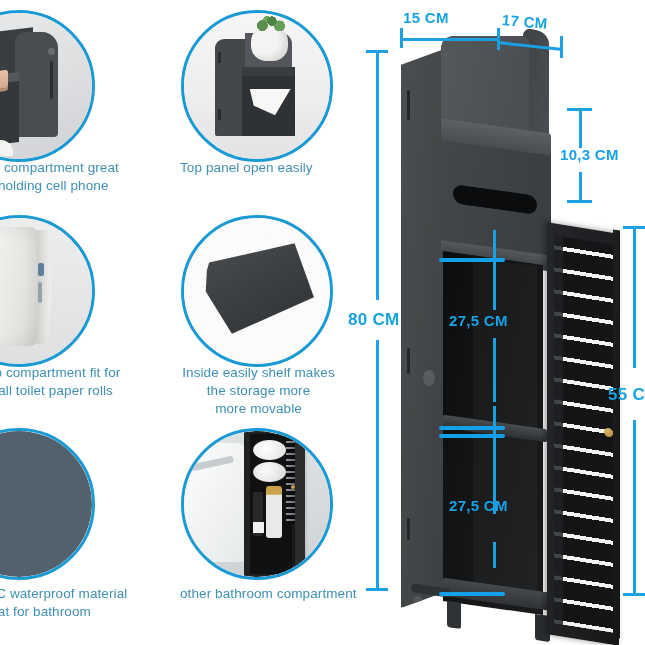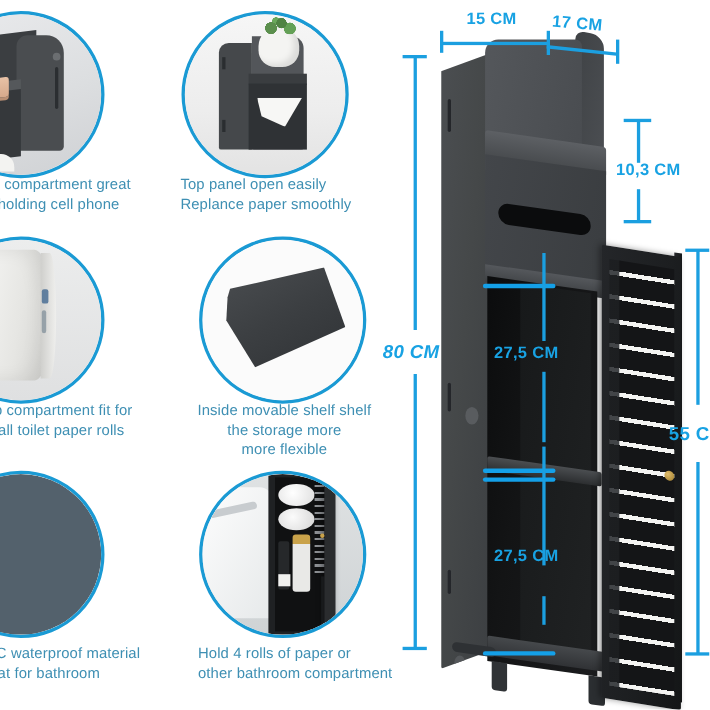--- a/index.html
+++ b/index.html
@@ -246,39 +246,38 @@
               <div class="slot1"></div>
           </div>
         </div>
       </div>
       <div class="caption" style="left:-22px;top:159px;">
         <div>Top compartment great</div>
         <div>for holding cell phone</div>
       </div>
     </div>
 
-    <div class="feature" style="left:156px;top:0;width:173px;height:205px;">
+    <div class="feature" style="left:172px;top:0;width:173px;height:205px;">
       <div class="circle" style="left:9px;top:10px;width:152px;height:152px;">
         <div class="photo">
           <div class="sceneB">
             <div class="left"></div>
               <div class="right"></div>
             <div class="shelf"></div>
               <div class="lower"></div>
             <div class="pot"></div>
               <div class="plant"></div>
             <div class="tissue"></div>
             <div class="hinge1"></div>
               <div class="hinge2"></div>
           </div>
         </div>
       </div>
       <div class="caption" style="left:8px;top:159px;">
         <div>Top panel open easily</div>
-        <div>Replance paper smoothly</div>
       </div>
     </div>
 
     <div class="feature" style="left:0;top:205px;width:172px;height:215px;">
       <div class="circle" style="left:-57px;top:10px;width:152px;height:152px;">
         <div class="photo">
           <div class="sceneC">
             <div class="rollbig"></div>
               <div class="edge"></div>
             <div class="blu"></div>
@@ -295,23 +294,23 @@
     <div class="feature" style="left:172px;top:205px;width:173px;height:215px;">
       <div class="circle" style="left:9px;top:10px;width:152px;height:152px;">
         <div class="photo">
           <div class="sceneD">
               <div class="panel"></div>
               <div class="notch"></div>
             </div>
         </div>
       </div>
       <div class="caption center" style="left:0;top:159px;width:173px;">
-        <div>Inside movable shelf shelf</div>
+        <div>Inside easily shelf makes</div>
         <div>the storage more</div>
-        <div>more flexible</div>
+        <div>more movable</div>
       </div>
     </div>
 
     <div class="feature" style="left:0;top:420px;width:172px;height:225px;">
       <div class="circle" style="left:-57px;top:8px;width:152px;height:152px;">
         <div class="photo">
           <div class="sceneE">
               <div class="drops"></div>
             </div>
         </div>
@@ -335,21 +334,20 @@
             <div class="bot1"></div>
               <div class="bot2"></div>
               <div class="lbl"></div>
             <div class="slats"></div>
               <div class="door"></div>
               <div class="knob"></div>
           </div>
         </div>
       </div>
       <div class="caption" style="left:8px;top:165px;">
-        <div>Hold 4 rolls of paper or</div>
         <div>other bathroom compartment</div>
       </div>
     </div>
 
   </div>
 
   <div class="diagram">
 
     <div class="cabinet">
       <div class="side-left">
@@ -383,31 +381,31 @@
 
       <div class="mark" style="left:44px;top:228px;width:66px;"></div>
       <div class="mark" style="left:44px;top:396px;width:66px;"></div>
       <div class="mark" style="left:44px;top:404px;width:66px;"></div>
       <div class="mark" style="left:44px;top:562px;width:66px;"></div>
     </div>
 
     <div class="dline hline" style="left:55px;top:38px;width:99px;"></div>
     <div class="cap-h" style="left:55px;top:28px;height:20px;"></div>
     <div class="cap-h" style="left:152px;top:28px;height:22px;"></div>
-    <div class="dimtext" style="left:79px;top:9px;">15 CM</div>
+    <div class="dimtext" style="left:58px;top:9px;">15 CM</div>
 
     <div class="dline" style="left:152px;top:41px;width:66px;height:2.5px;transform:rotate(6deg);transform-origin:left center;"></div>
     <div class="cap-h" style="left:215px;top:36px;height:22px;"></div>
     <div class="dimtext" style="left:157px;top:13px;transform:rotate(5deg);">17 CM</div>
 
     <div class="dline vline" style="left:31px;top:50px;height:250px;"></div>
     <div class="dline vline" style="left:31px;top:340px;height:250px;"></div>
     <div class="cap-v" style="left:21px;top:50px;width:22px;"></div>
     <div class="cap-v" style="left:21px;top:588px;width:22px;"></div>
-    <div class="dimtext big" style="left:3px;top:310px;font-style:italic;">80 CM</div>
+    <div class="dimtext big" style="left:3px;top:310px;">80 CM</div>
 
     <div class="dline vline" style="left:234px;top:110px;height:38px;"></div>
     <div class="dline vline" style="left:234px;top:172px;height:30px;"></div>
     <div class="cap-v" style="left:222px;top:108px;width:25px;"></div>
     <div class="cap-v" style="left:222px;top:200px;width:25px;"></div>
     <div class="dimtext" style="left:215px;top:146px;">10,3 CM</div>
 
     <div class="dline vline" style="left:148px;top:230px;height:80px;"></div>
     <div class="dline vline" style="left:148px;top:338px;height:64px;"></div>
     <div class="dimtext" style="left:104px;top:312px;">27,5 CM</div>

